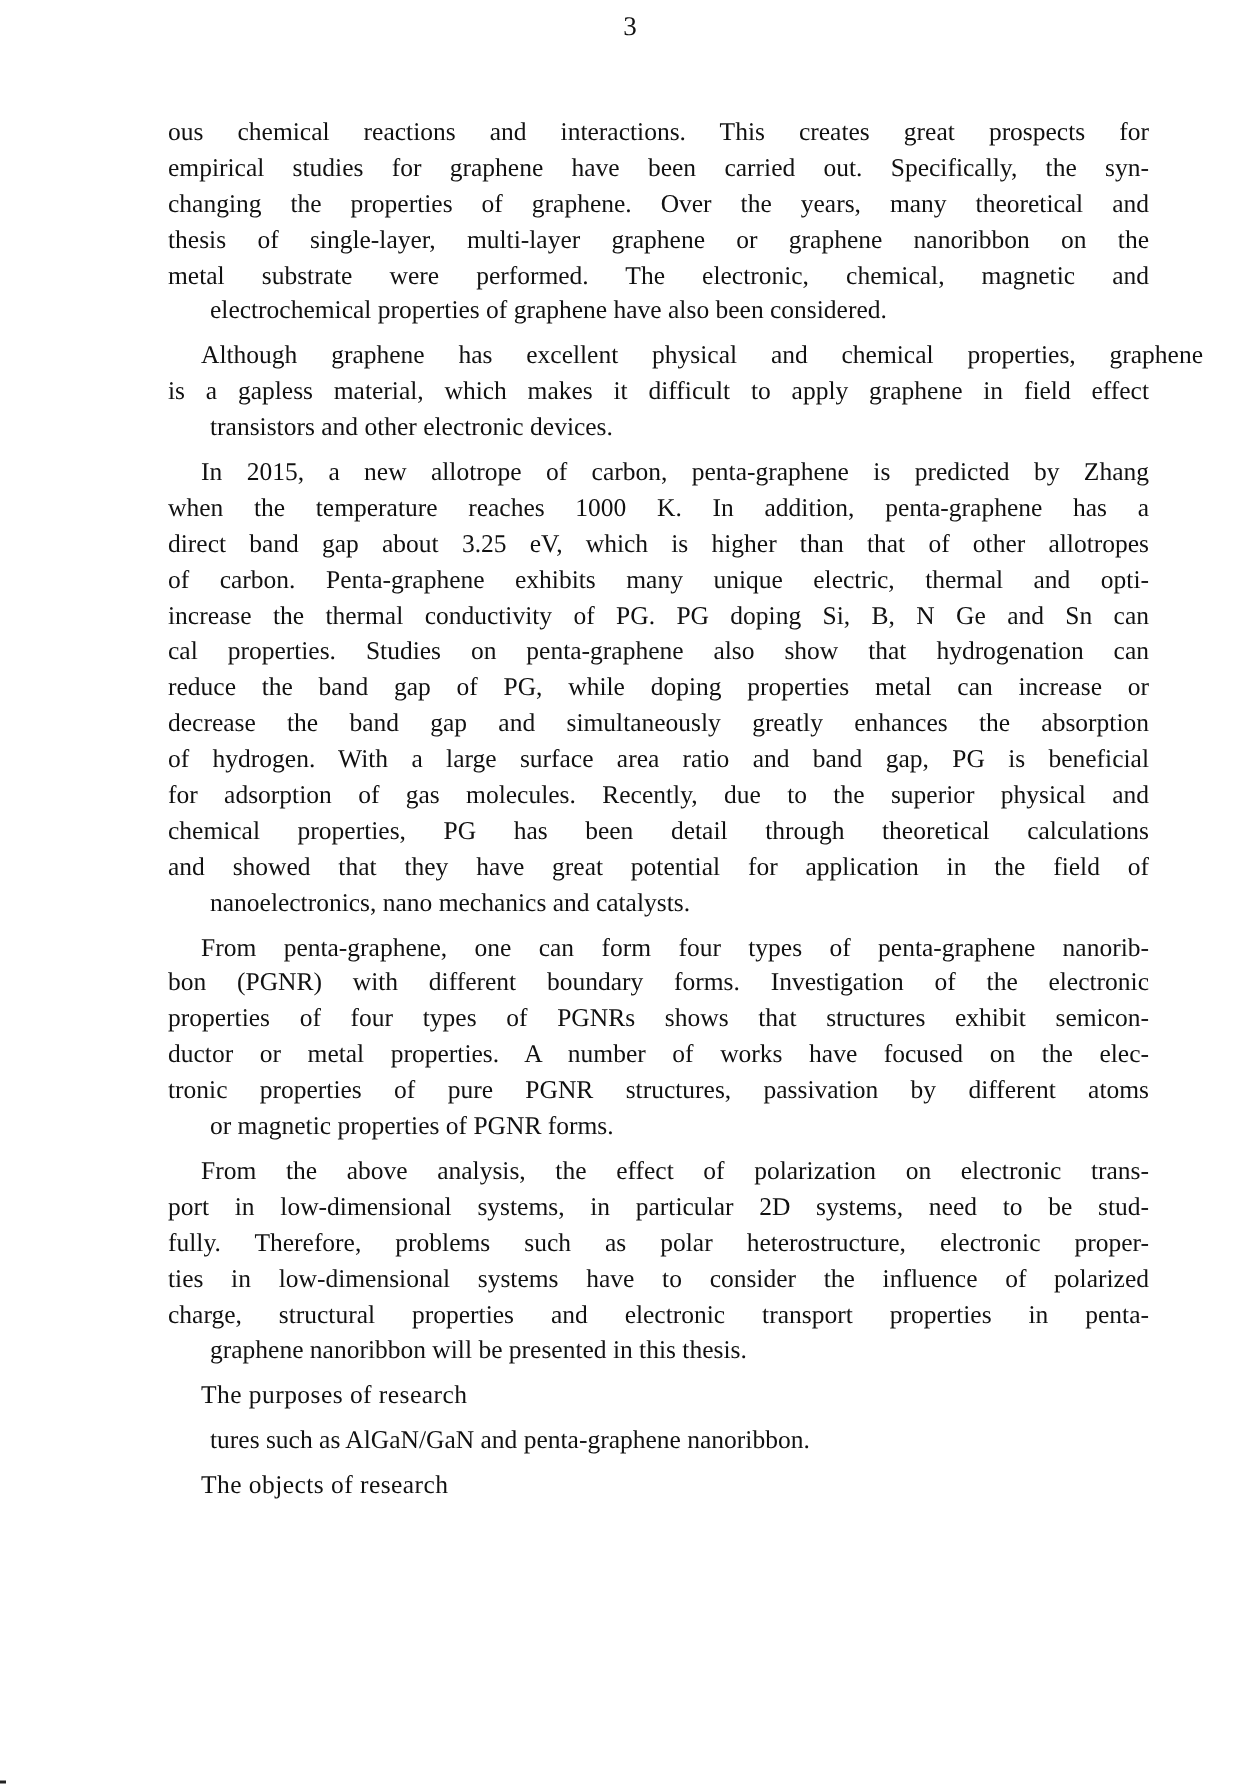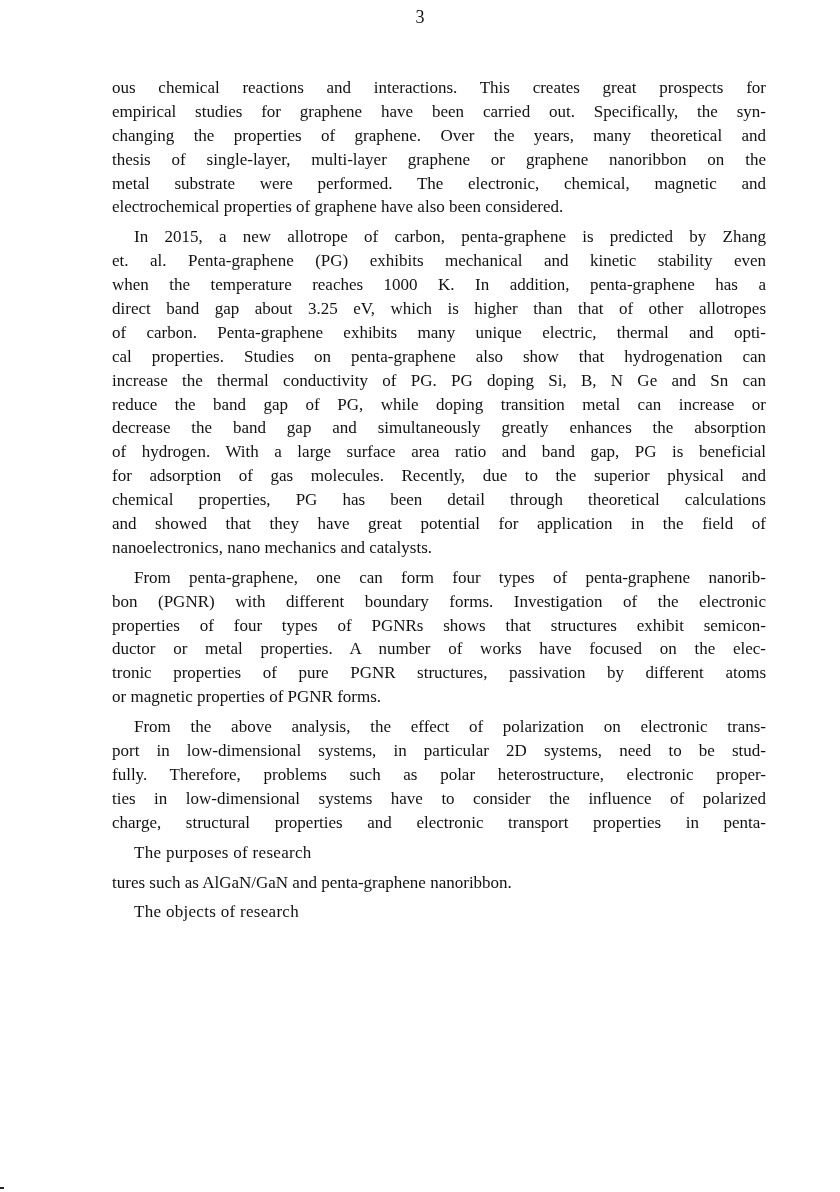--- a/index.html
+++ b/index.html
@@ -34,20 +34,21 @@
       display: block;
       height: 23.9px;
       line-height: 23.9px;
       font-size: 17px;
       white-space: nowrap;
       text-align: justify;
       text-align-last: justify;
     }
     .line.last {
       text-align-last: left;
+      margin-left: 28px;
     }
     .line.indent {
       padding-left: 22px;
     }
     .line.wide {
       width: 668px;
     }
     .para {
       margin-bottom: 6px;
     }
@@ -76,30 +77,34 @@
 
   <div class="para">
     <span class="line">ous chemical reactions and interactions. This creates great prospects for</span>
     <span class="line">empirical studies for graphene have been carried out. Specifically, the syn-</span>
     <span class="line">changing the properties of graphene. Over the years, many theoretical and</span>
     <span class="line">thesis of single-layer, multi-layer graphene or graphene nanoribbon on the</span>
     <span class="line">metal substrate were performed. The electronic, chemical, magnetic and</span>
     <span class="line last">electrochemical properties of graphene have also been considered.</span>
   </div>
 
+  <div class="para">
+    <span class="line indent wide">Although graphene has excellent physical and chemical properties, graphene</span>
+    <span class="line">is a gapless material, which makes it difficult to apply graphene in field effect</span>
+    <span class="line last">transistors and other electronic devices.</span>
+  </div>
 
   <div class="para">
     <span class="line indent">In 2015, a new allotrope of carbon, penta-graphene is predicted by Zhang</span>
-    <span class="line">et. al. Penta-graphene (PG) exhibits mechanical and kinetic stability even</span>
     <span class="line">when the temperature reaches 1000 K. In addition, penta-graphene has a</span>
     <span class="line">direct band gap about 3.25 eV, which is higher than that of other allotropes</span>
     <span class="line">of carbon. Penta-graphene exhibits many unique electric, thermal and opti-</span>
+    <span class="line">increase the thermal conductivity of PG. PG doping Si, B, N Ge and Sn can</span>
     <span class="line">cal properties. Studies on penta-graphene also show that hydrogenation can</span>
-    <span class="line">increase the thermal conductivity of PG. PG doping Si, B, N Ge and Sn can</span>
-    <span class="line">reduce the band gap of PG, while doping transition metal can increase or</span>
+    <span class="line">reduce the band gap of PG, while doping properties metal can increase or</span>
     <span class="line">decrease the band gap and simultaneously greatly enhances the absorption</span>
     <span class="line">of hydrogen. With a large surface area ratio and band gap, PG is beneficial</span>
     <span class="line">for adsorption of gas molecules. Recently, due to the superior physical and</span>
     <span class="line">chemical properties, PG has been detail through theoretical calculations</span>
     <span class="line">and showed that they have great potential for application in the field of</span>
     <span class="line last">nanoelectronics, nano mechanics and catalysts.</span>
   </div>
 
   <div class="para">
     <span class="line indent">From penta-graphene, one can form four types of penta-graphene nanorib-</span>
@@ -109,20 +114,21 @@
     <span class="line">tronic properties of pure PGNR structures, passivation by different atoms</span>
     <span class="line last">or magnetic properties of PGNR forms.</span>
   </div>
 
   <div class="para">
     <span class="line indent">From the above analysis, the effect of polarization on electronic trans-</span>
     <span class="line">port in low-dimensional systems, in particular 2D systems, need to be stud-</span>
     <span class="line">fully. Therefore, problems such as polar heterostructure, electronic proper-</span>
     <span class="line">ties in low-dimensional systems have to consider the influence of polarized</span>
     <span class="line">charge, structural properties and electronic transport properties in penta-</span>
+    <span class="line last">graphene nanoribbon will be presented in this thesis.</span>
   </div>
 
   <span class="line heading">The purposes of research</span>
   <div class="para">
     <span class="line last">tures such as AlGaN/GaN and penta-graphene nanoribbon.</span>
   </div>
 
   <span class="line heading">The objects of research</span>
 
 </div>

